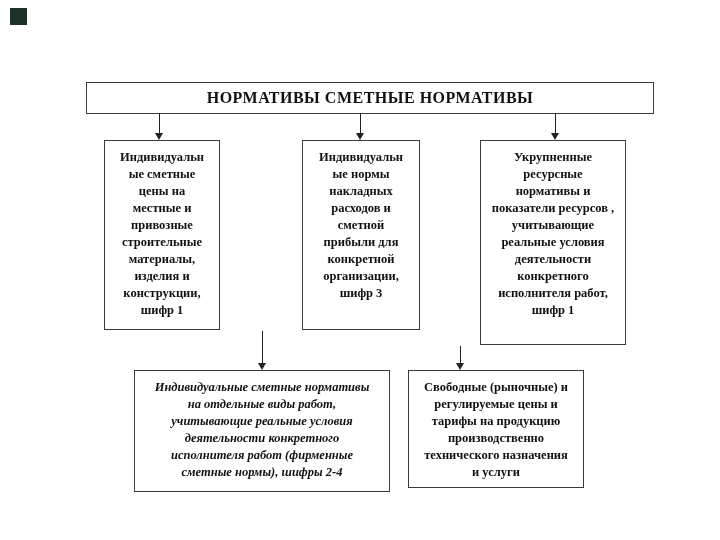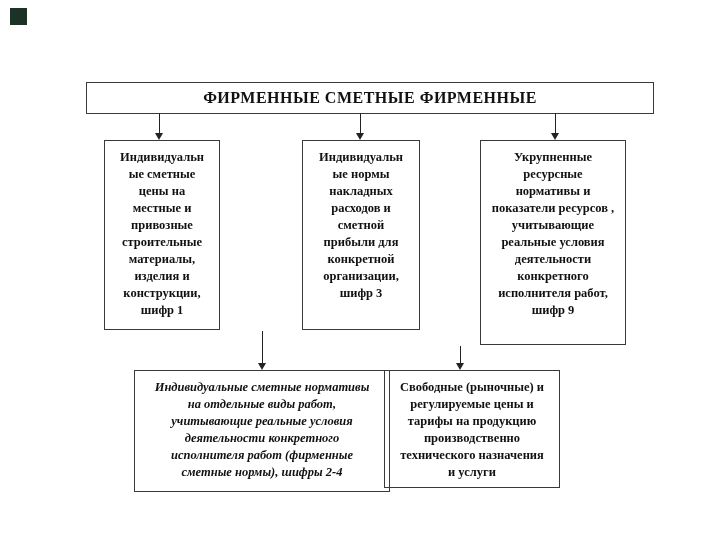--- a/index.html
+++ b/index.html
@@ -51,21 +51,21 @@
     font-weight: bold;
     line-height: 17px;
     white-space: pre-line;
     padding: 8px 3px 4px 3px;
     text-align: center;
   }
   .box-1 { left: 104px; top: 140px; width: 116px; height: 190px; }
   .box-2 { left: 302px; top: 140px; width: 118px; height: 190px; }
   .box-3 { left: 480px; top: 140px; width: 146px; height: 205px; }
   .box-4 { left: 134px; top: 370px; width: 256px; height: 122px; font-style: italic; }
-  .box-5 { left: 384px; top: 370px; width: 176px; height: 118px; }
+  .box-5 { left: 408px; top: 370px; width: 176px; height: 118px; }
 
   
   .varrow {
     position: absolute;
     width: 9px;
   }
   .varrow::before {
     content: "";
     position: absolute;
     left: 4px;
@@ -92,21 +92,21 @@
   .arrow-e { left: 456px; top: 346px; height: 24px; }
 </style>
 </head>
 <body>
 
 <div class="slide">
 
   <div class="corner-square" style="background: rgb(29, 50, 38);"></div>
 
   <div class="title-box">
-    <span class="title-text">ФИРМЕННЫЕ СМЕТНЫЕ ФИРМЕННЫЕ</span>
+    <span class="title-text">НОРМАТИВЫ СМЕТНЫЕ НОРМАТИВЫ</span>
   </div>
 
   <div class="varrow arrow-a"></div>
   <div class="varrow arrow-b"></div>
   <div class="varrow arrow-c"></div>
   <div class="varrow arrow-d"></div>
   <div class="varrow arrow-e"></div>
 
   <div class="node box-1">
     <div class="box-text">Индивидуальн
@@ -136,21 +136,21 @@
   <div class="node box-3">
     <div class="box-text">Укрупненные
 ресурсные
 нормативы и
 показатели ресурсов ,
 учитывающие
 реальные условия
 деятельности
 конкретного
 исполнителя работ,
-шифр 9</div>
+шифр 1</div>
   </div>
 
   <div class="node box-4">
     <div class="box-text">Индивидуальные сметные нормативы
 на отдельные виды работ,
 учитывающие реальные условия
 деятельности конкретного
 исполнителя работ (фирменные
 сметные нормы), шифры 2-4</div>
   </div>

